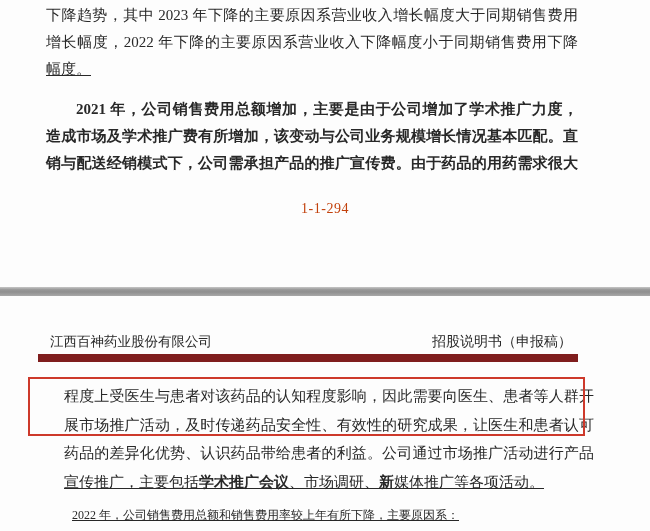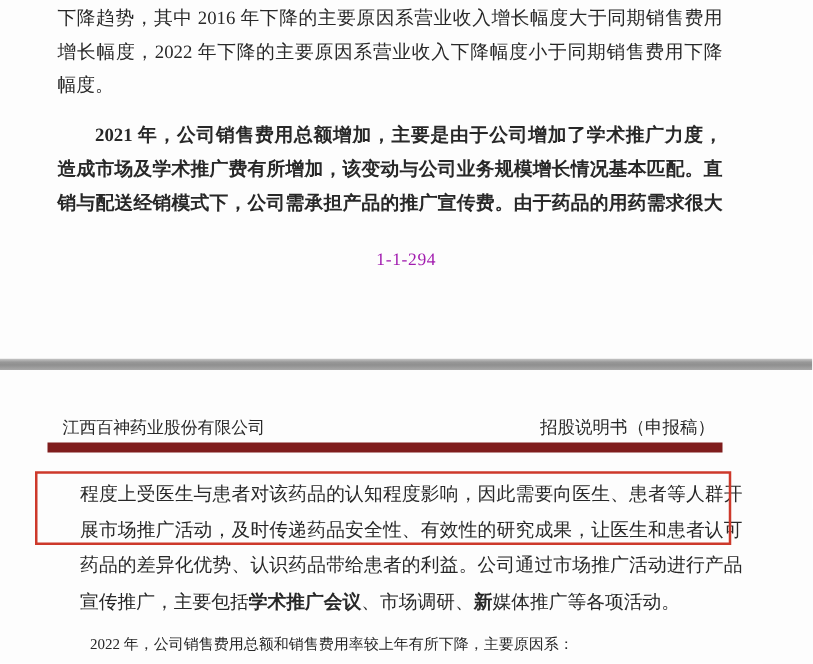--- a/index.html
+++ b/index.html
@@ -12,25 +12,25 @@
     color: #282828;
   }
   
   .pg1-text {
     position: absolute; left: 46px; top: 2px; width: 532px;
     font-size: 15px; line-height: 27px;
   }
   .para { margin: 0; }
   .para-gap { margin-top: 13px; font-weight: bold; }
   .jline { text-align: justify; text-align-last: justify; }
-  .lline { text-align: left; text-align-last: left; }
+  .lline { text-align: left; text-align-last: left; text-decoration: underline; }
   .indent { text-indent: 2em; }
   .pagenum {
     position: absolute; top: 201px; left: 0; width: 650px;
-    text-align: center; font-size: 14px; letter-spacing: 0.5px; color: #a21caf;
+    text-align: center; font-size: 14px; letter-spacing: 0.5px; color: #c2410c;
   }
   
   .page-divider {
     position: absolute; top: 287px; left: 0; width: 650px; height: 9px;
     background: linear-gradient(to bottom, #c6c6c6 0%, #989898 30%, #8f8f8f 55%, #a8a8a8 100%);
   }
   
   .hdr {
     position: absolute; left: 38px; top: 338px; width: 540px; height: 24px;
     display: flex; justify-content: space-between; align-items: flex-end;
@@ -53,21 +53,21 @@
   .bold { font-weight: bold; }
 </style>
 </head>
 <body>
 
 <div class="screen">
 
   <section>
     <div class="pg1-text">
       <div class="para">
-        <div class="jline">下降趋势，其中 2016 年下降的主要原因系营业收入增长幅度大于同期销售费用</div>
+        <div class="jline">下降趋势，其中 2023 年下降的主要原因系营业收入增长幅度大于同期销售费用</div>
         <div class="jline">增长幅度，2022 年下降的主要原因系营业收入下降幅度小于同期销售费用下降</div>
         <div class="lline">幅度。</div>
       </div>
       <div class="para para-gap">
         <div class="jline indent">2021 年，公司销售费用总额增加，主要是由于公司增加了学术推广力度，</div>
         <div class="jline">造成市场及学术推广费有所增加，该变动与公司业务规模增长情况基本匹配。直</div>
         <div class="jline">销与配送经销模式下，公司需承担产品的推广宣传费。由于药品的用药需求很大</div>
       </div>
     </div>
     <div class="pagenum">1-1-294</div>

